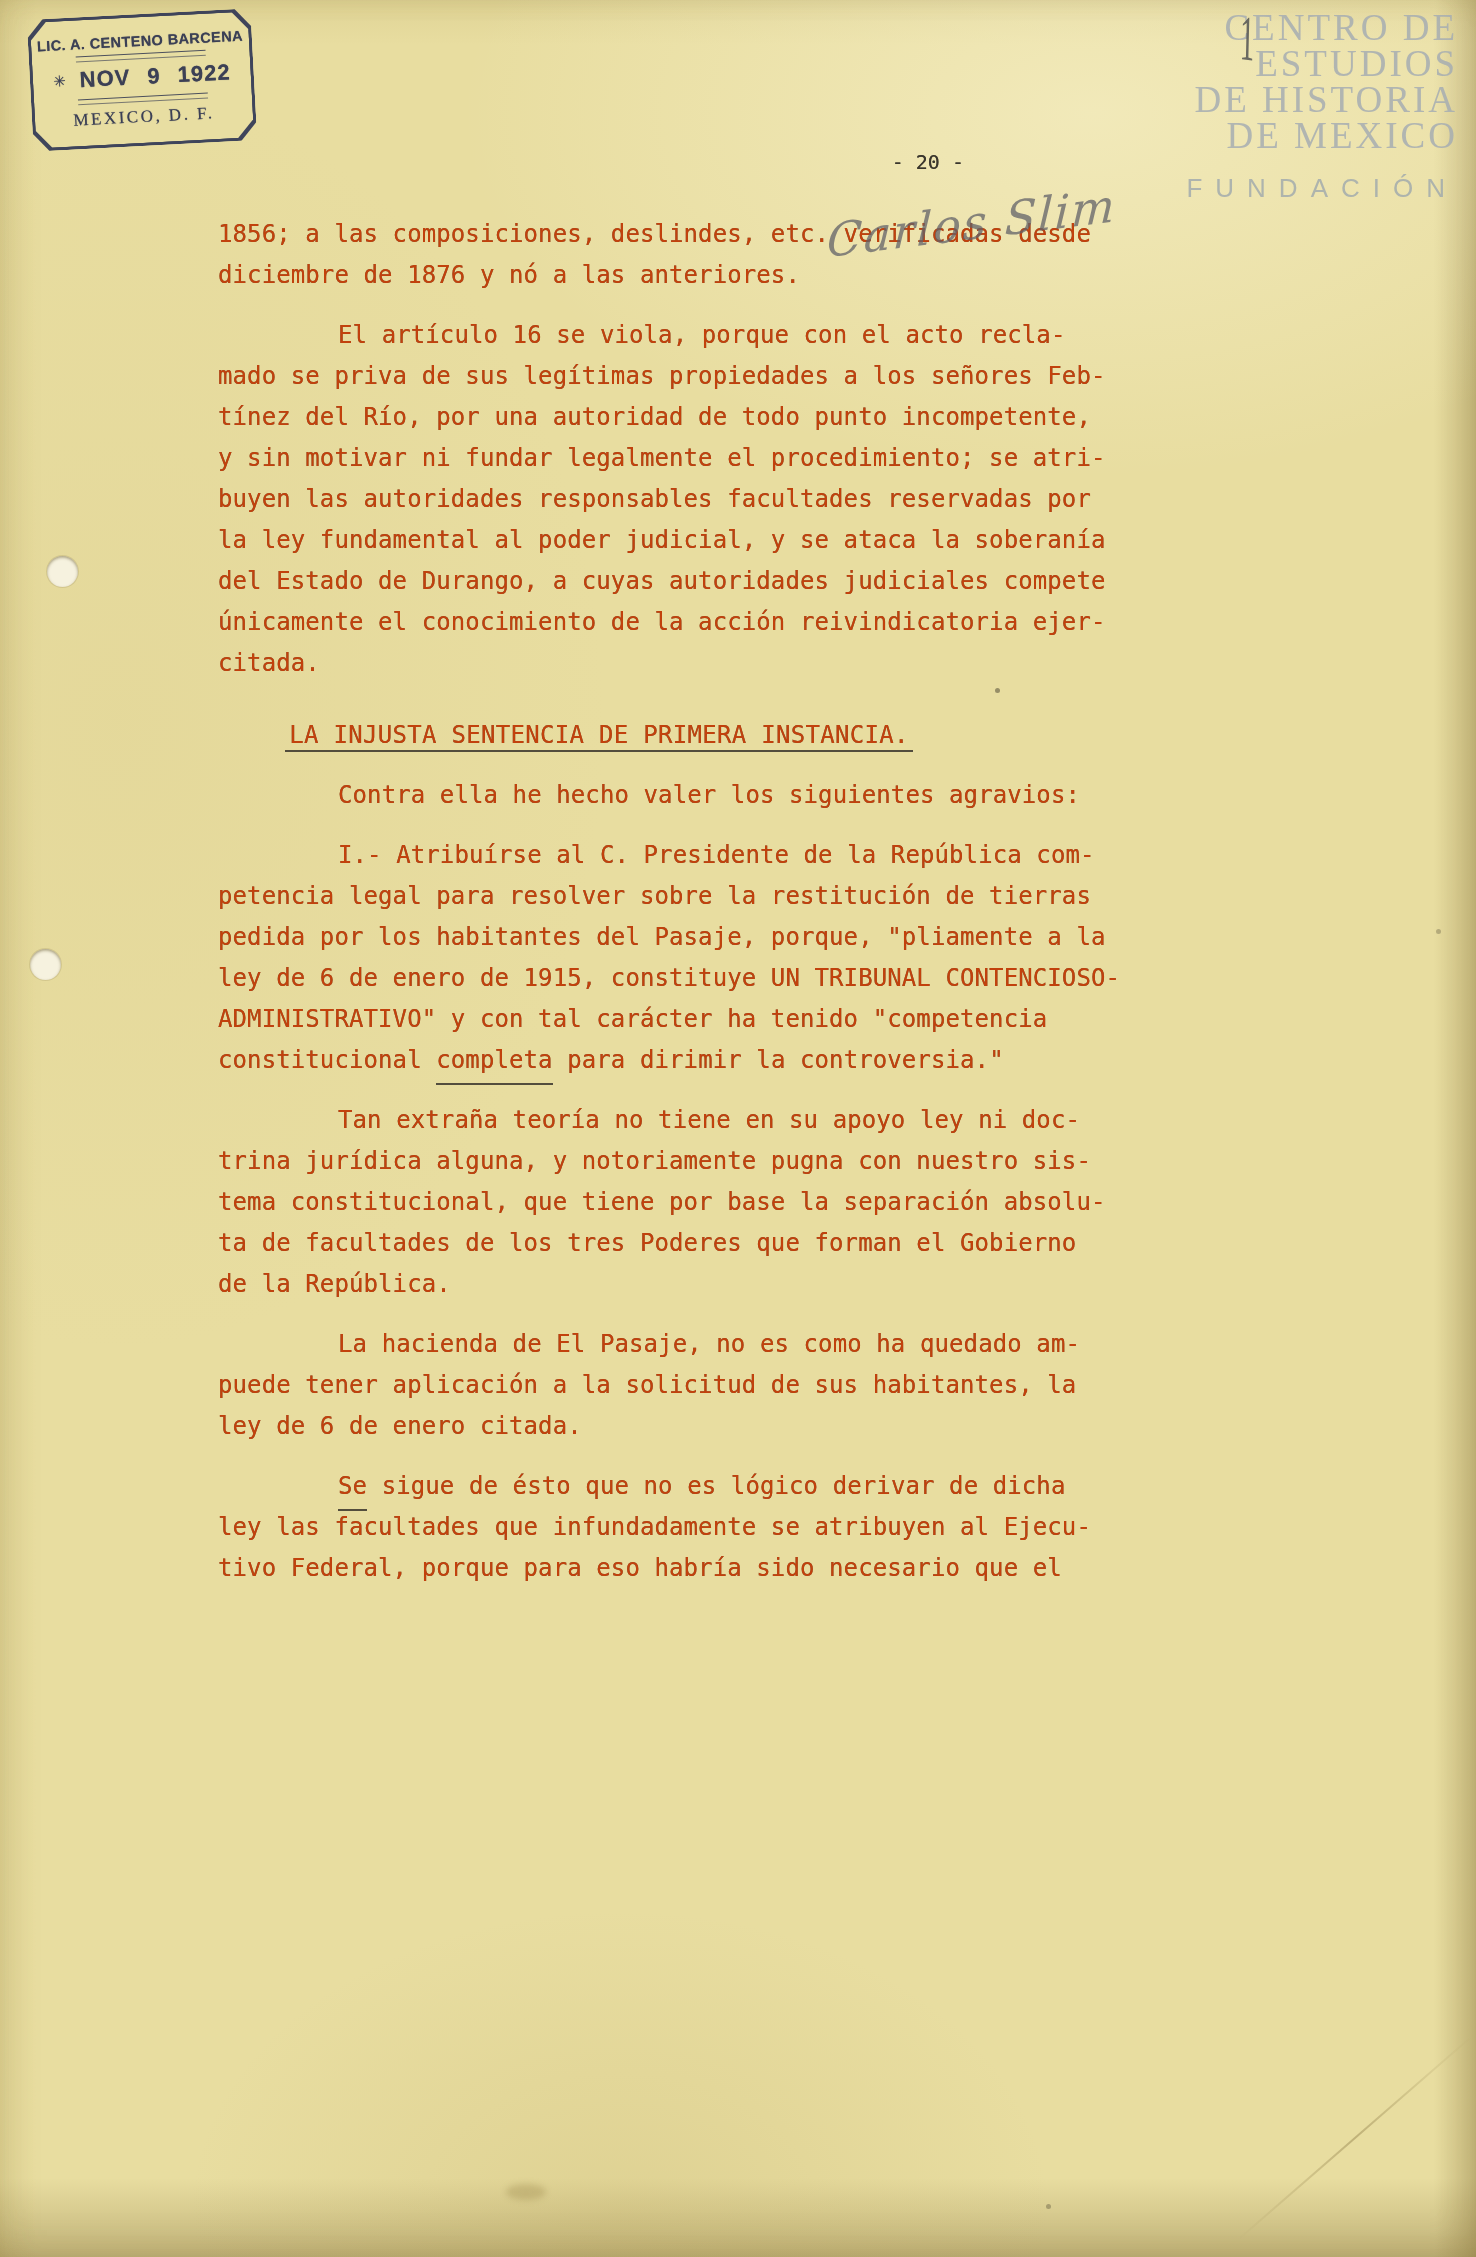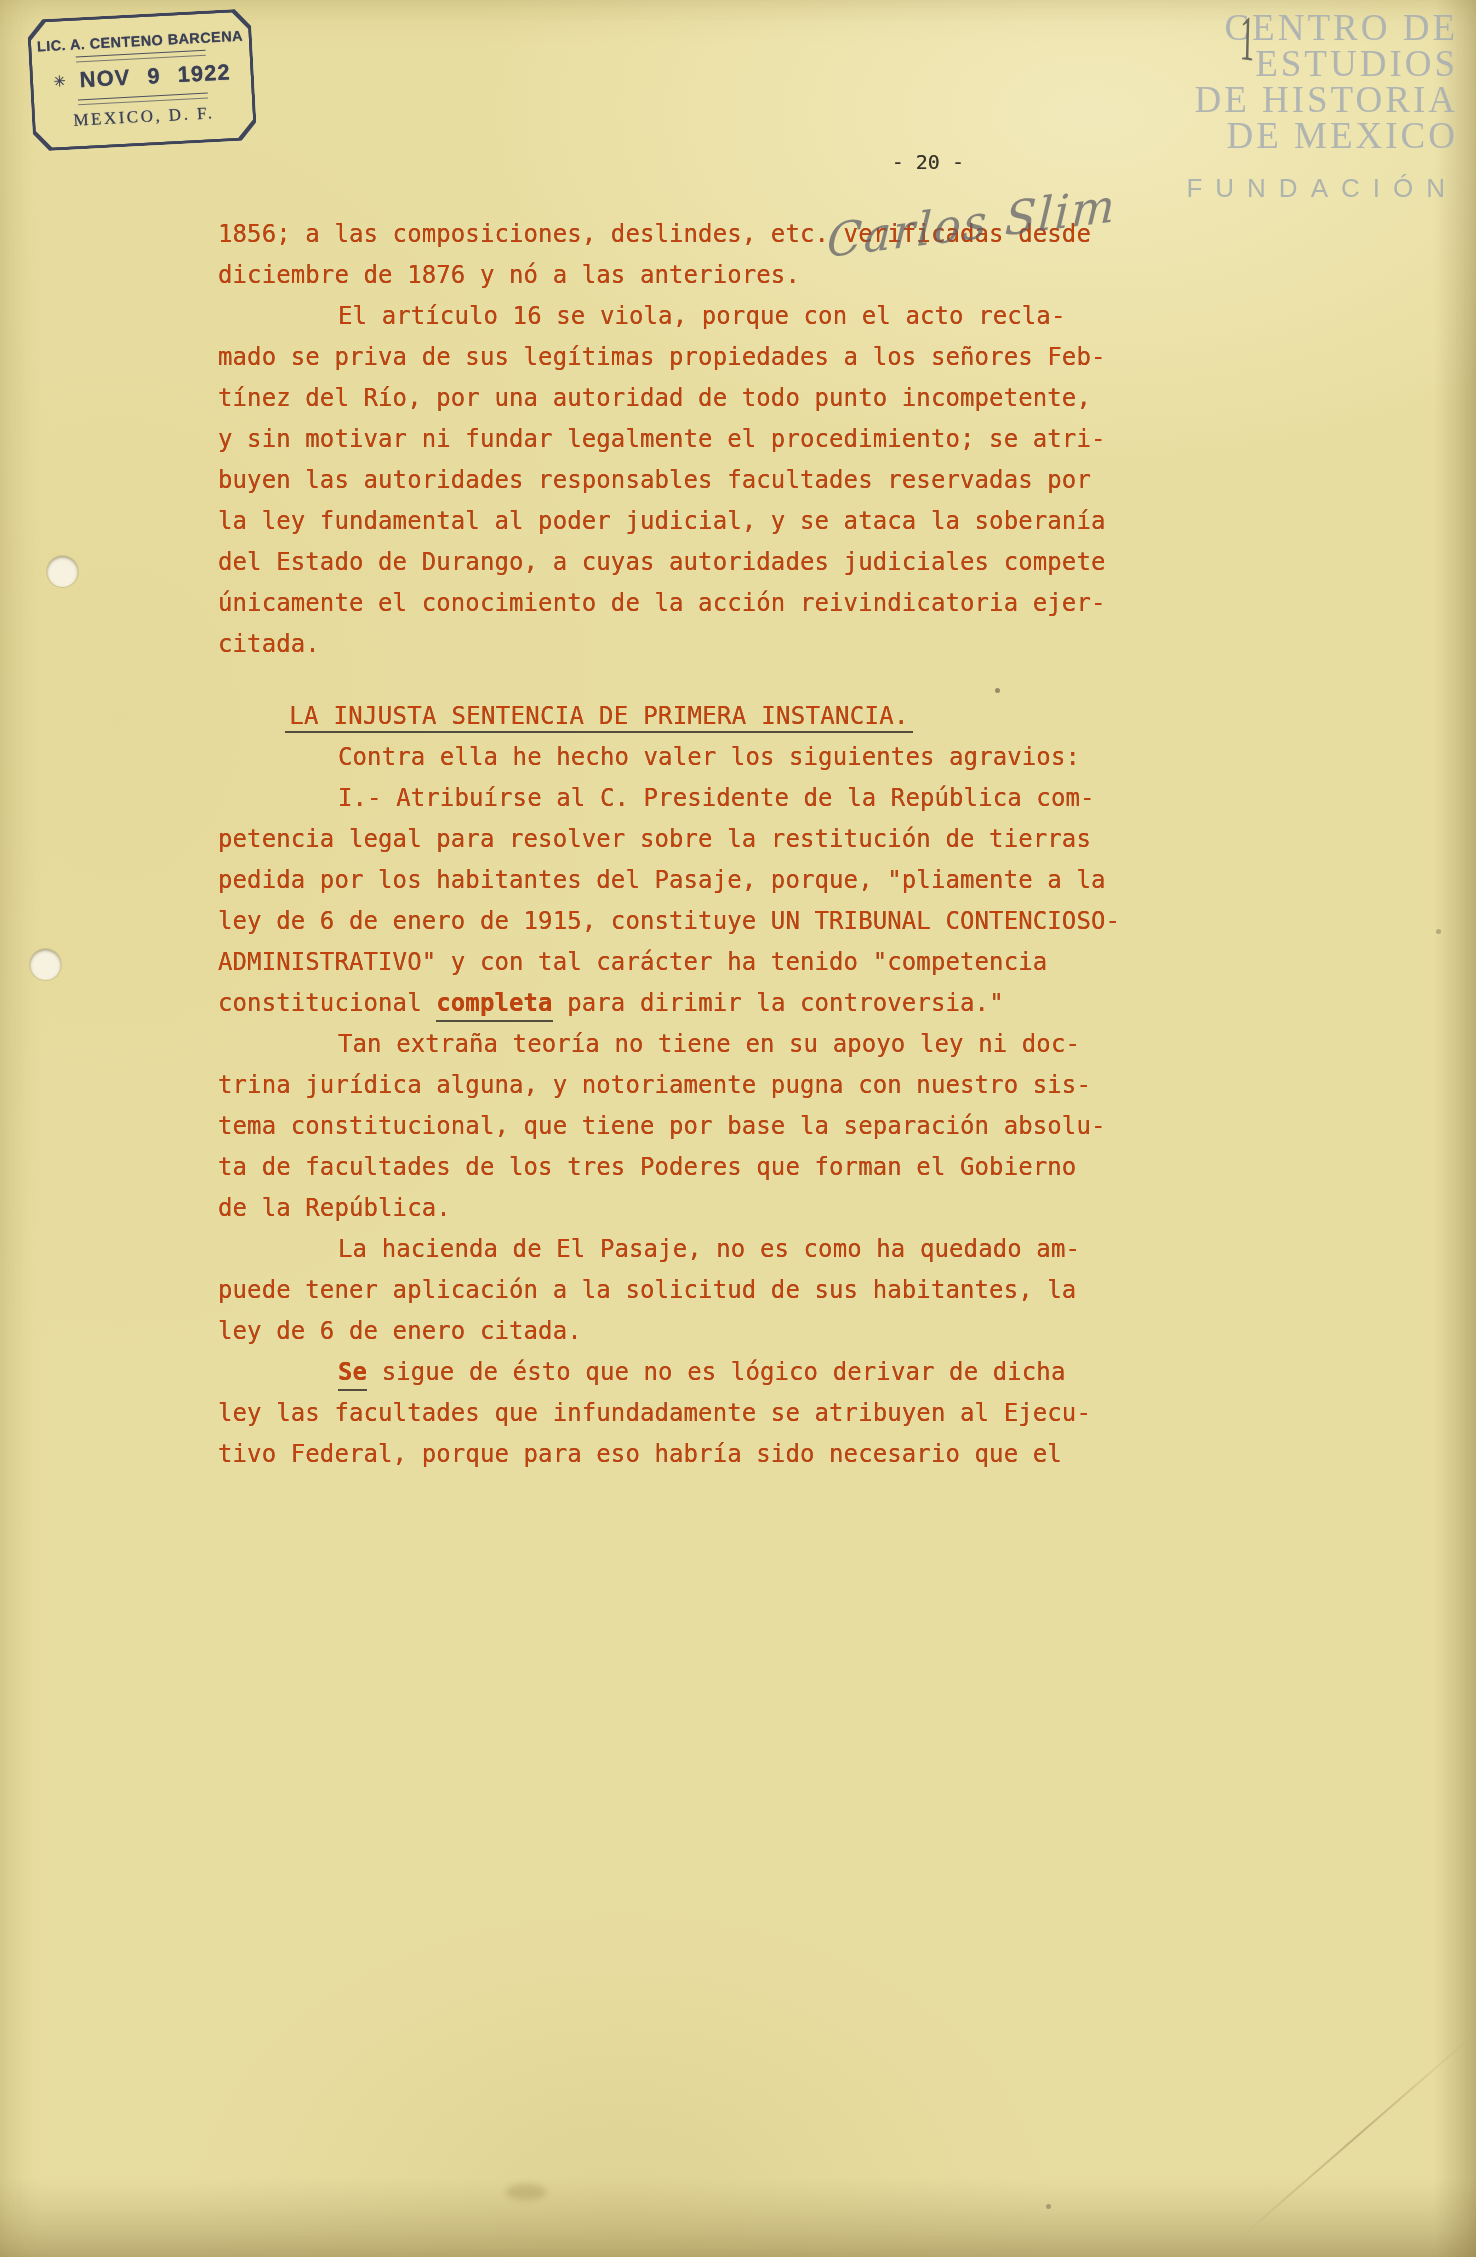--- a/index.html
+++ b/index.html
@@ -43,25 +43,24 @@
     top: 214px;
     width: 762px;
     font-family: "DejaVu Sans Mono", "Liberation Mono", monospace;
     font-size: 24px;
     line-height: 41px;
     letter-spacing: 0.1px;
     color: #c2410c;
     text-shadow: 0 0 0.6px rgba(56,52,43,0.7);
   }
   .line { height: 41px; white-space: pre; }
-  .line.indent { text-indent: 120px; }
+  .line.indent { text-indent: 120px; margin-top: 19px; }
   .u {
     border-bottom: 2px solid rgba(56,52,43,0.85);
-    padding-bottom: 3px;
-    font-weight: bold;
+    padding-bottom: 9px;
   }
   .heading-line {
     height: 41px;
     margin-top: 31px;
     text-align: center;
     white-space: pre;
   }
   .heading-text {
     display: inline-block;
     line-height: 26px;

